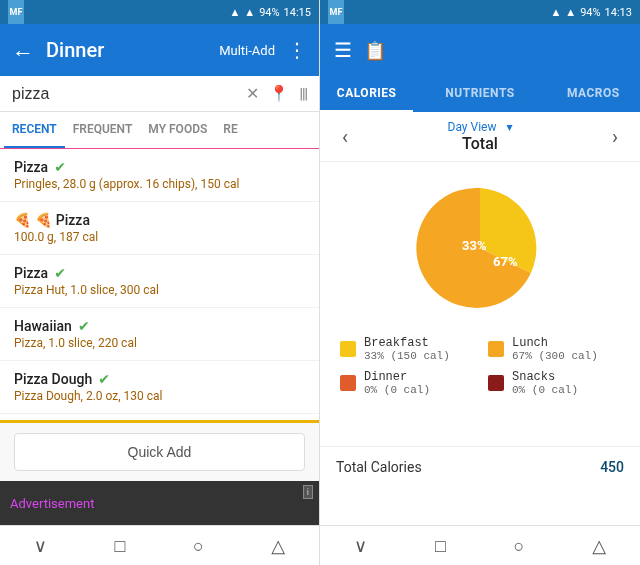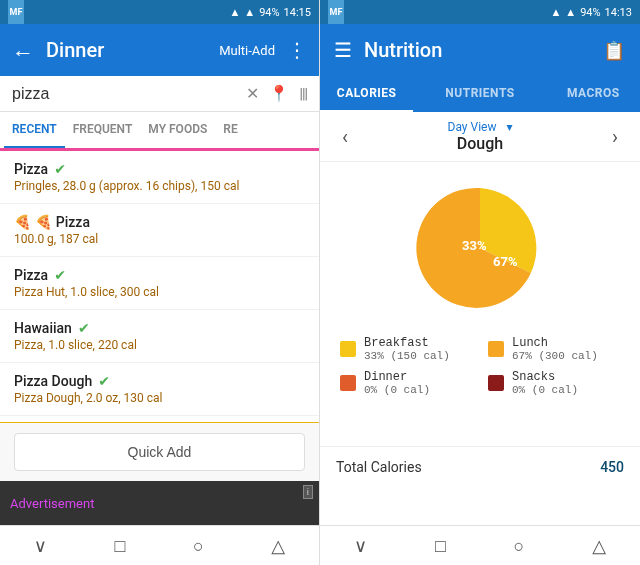--- a/index.html
+++ b/index.html
@@ -79,21 +79,21 @@
     }
     .search-icons {
       display: flex;
       align-items: center;
       gap: 10px;
       color: #888;
     }
 
     .tabs-row {
       display: flex;
-      border-bottom: 3px solid #ec4899;
+      border-bottom: 1px solid #ec4899;
       background: #fff;
       padding: 0 4px;
     }
     .tab-item {
       font-size: 12px;
       font-weight: 600;
       color: #888;
       padding: 10px 8px;
       cursor: pointer;
       white-space: nowrap;
@@ -127,21 +127,21 @@
       margin-top: 2px;
     }
     .verified-icon {
       color: #4caf50;
       font-size: 14px;
     }
 
     .quick-add-section {
       padding: 10px 14px;
       background: #f8f8f8;
-      border-top: 1px solid #eab308;
+      border-top: 3px solid #eab308;
     }
     .quick-add-btn {
       width: 100%;
       padding: 10px;
       border: 1px solid #ddd;
       border-radius: 4px;
       background: #fff;
       color: #555;
       font-size: 14px;
       cursor: pointer;
@@ -477,38 +477,37 @@
     <div class="status-right">
       <span>▲</span>
       <span>▲</span>
       <span>94%</span>
       <span>14:13</span>
     </div>
   </div>
 
   <div class="header-right">
     <span style="color:#fff;font-size:20px;cursor:pointer;">☰</span>
-    <span class="header-right-title">Nutrition</span>
     <span style="color:#fff;font-size:18px;cursor:pointer;">📋</span>
   </div>
 
   <div class="calories-tabs">
     <div class="cal-tab active">CALORIES</div>
     <div class="cal-tab">NUTRIENTS</div>
     <div class="cal-tab">MACROS</div>
   </div>
 
   <div class="day-view-bar">
     <span class="day-view-nav">‹</span>
     <div class="day-view-title">
       <div class="day-view-label">
         <span>Day View</span>
         <span style="cursor:pointer;">▾</span>
       </div>
-      <div class="day-view-today">Dough</div>
+      <div class="day-view-today">Total</div>
     </div>
     <span class="day-view-nav">›</span>
   </div>
 
   <div class="chart-area">
     <svg class="pie-container" viewBox="0 0 140 140">
 
       <path d="M70,70 L70,10 A60,60 0 0,1 120.85,95 Z" fill="#f5c518"></path>
 
       <path d="M70,70 L120.85,95 A60,60 0 1,1 70,10 Z" fill="#f5a623"></path>

